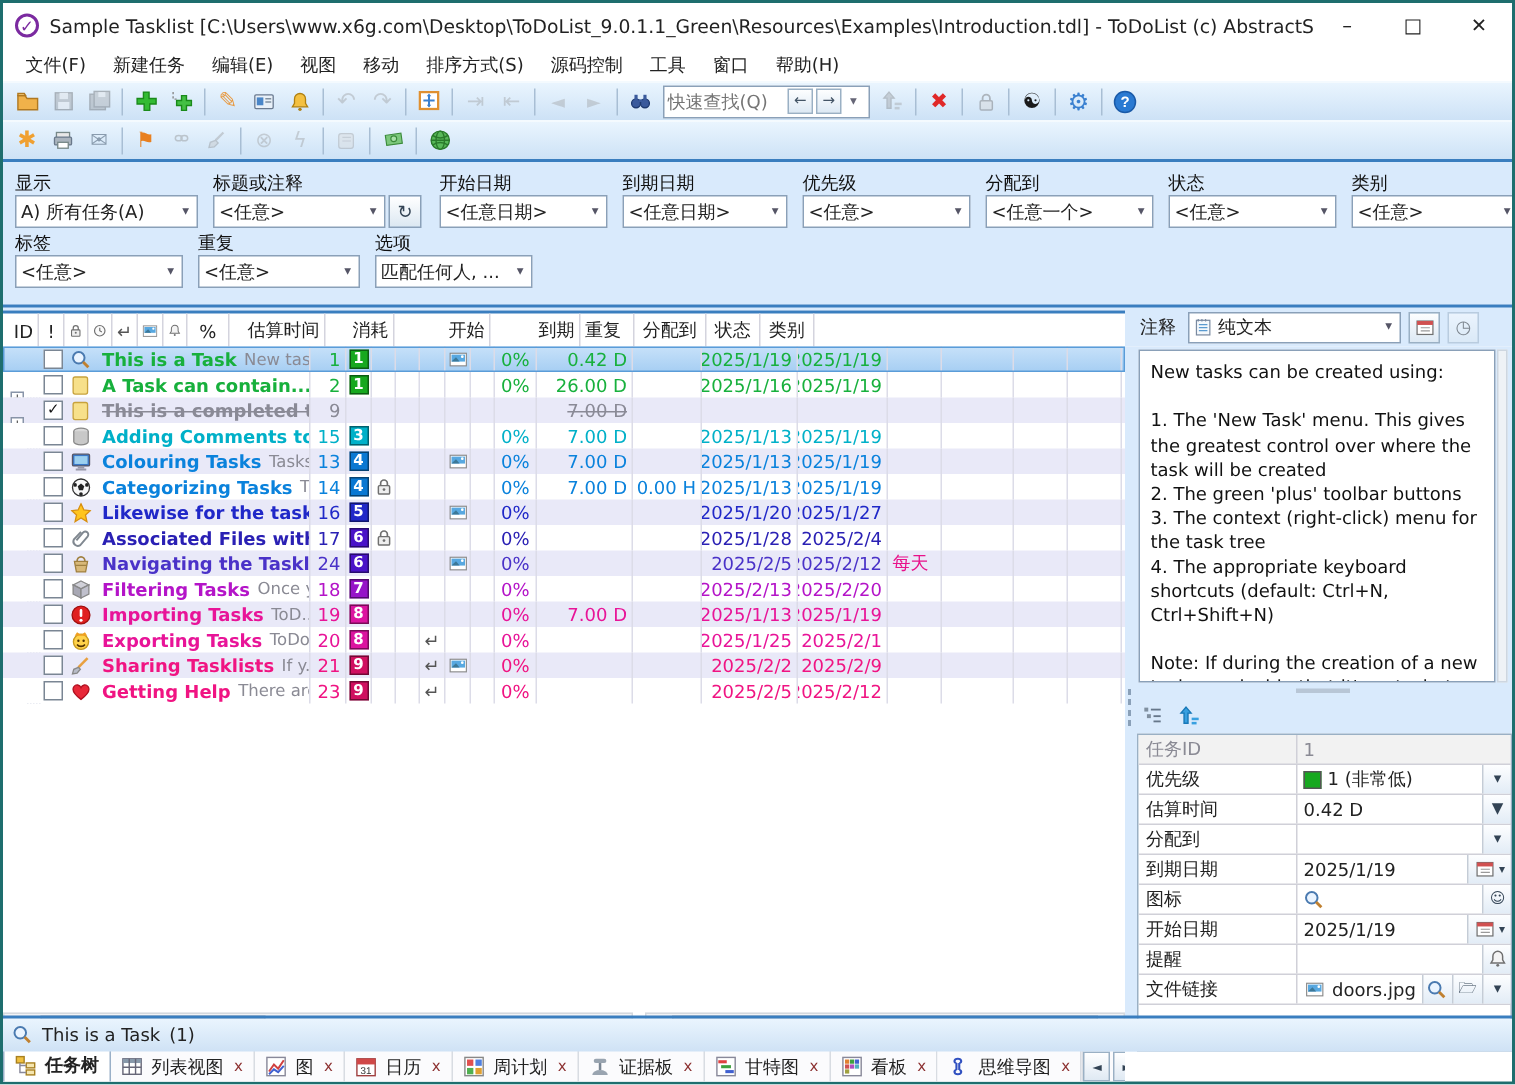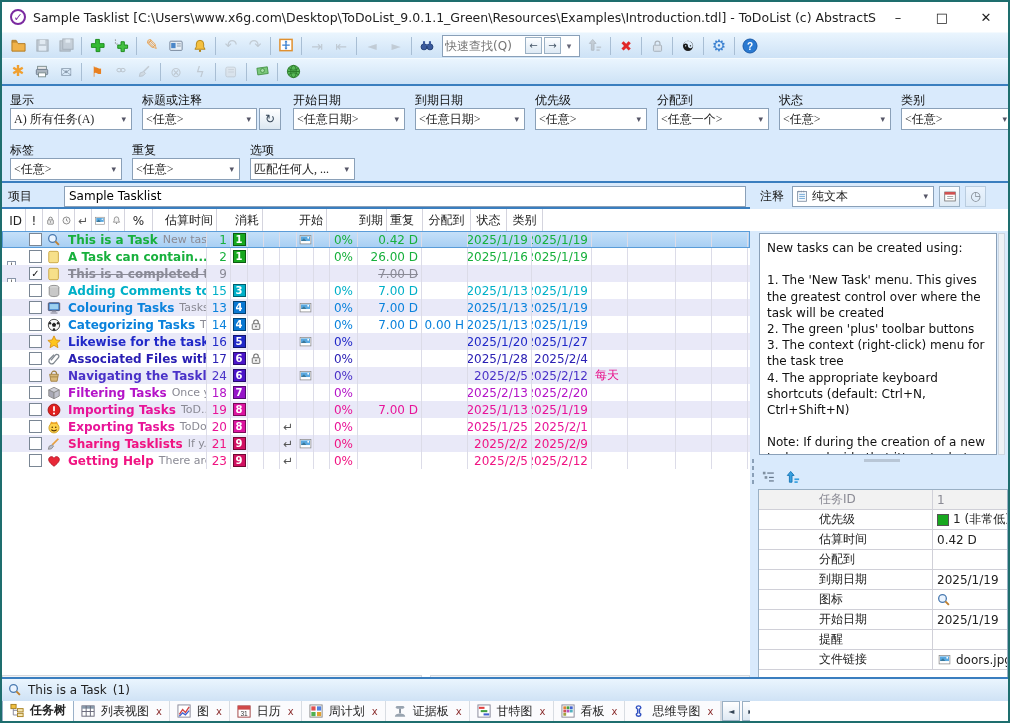--- a/index.html
+++ b/index.html
@@ -23,21 +23,21 @@
   .tbtn .g { line-height:1; }
   .tbtn.dis { opacity:.45; filter:grayscale(.8); }
   .tsep { width:1px; height:18px; background:#a8bed4; margin:0 3px; flex:none; }
   .qfind { display:flex; align-items:center; background:#fff; border:1px solid #8aa0b8; height:22px; padding:1px 2px; margin:0 3px; flex:none;}
   .qfind input { border:none; outline:none; width:78px; height:18px; font-size:12px; color:#777; font-family:inherit; }
   .qbtn { width:17px; height:17px; border:1px solid #9ab0c4; background:linear-gradient(#fdfeff,#dde9f4); display:flex; align-items:center; justify-content:center; font-size:10px; color:#456; margin-left:2px; }
   .qdrop { width:16px; text-align:center; color:#667; font-size:9px; }
 
   
   #filterpanel { height:97px; background:#d9eafc; border-top:2px solid #3a7ebf; padding:6px 0 0 8px; }
-  .frow { display:flex; margin-bottom:12px;font-family:Liberation Serif, serif; }
+  .frow { display:flex; margin-bottom:2px; }
   .filt { margin-right:10px; flex:none; }
   .flabel { height:16px; color:#111; }
   .fbox { height:22px; background:#fff; border:1px solid #8aa0b8; display:flex; align-items:center; padding:0 3px; }
   .fval { flex:1; white-space:nowrap; overflow:hidden; color:#222; }
   .farrow { font-size:9px; color:#556; padding:0 2px; }
   .fref { width:22px; height:22px; border:1px solid #8aa0b8; background:linear-gradient(#fff,#dce8f2); display:flex; align-items:center; justify-content:center; margin-left:2px; color:#345; }
 
   
   #projectrow { height:28px; background:#d9eafc; border-top:2px solid #3a7ebf; display:flex; align-items:center; padding:0 6px; }
   #projlabel { width:56px; }
@@ -79,21 +79,21 @@
   
   #cmbox { position:absolute; left:3px; top:2px; width:238px; height:222px; background:#fff; border:1px solid #8aa0b8; padding:6px 7px; overflow:hidden; white-space:pre-wrap; line-height:1.35; color:#111; }
   #cmsb { position:absolute; left:242px; top:2px; width:7px; height:222px; background:#eef2f6; border:1px solid #cdd6e0; }
   #hgrip { position:absolute; left:108px; top:228px; width:36px; height:3px; background:#b8c6d6; }
   #minibar { position:absolute; left:0; top:234px; width:252px; height:24px; display:flex; align-items:center; gap:10px; padding-left:6px; }
   
   #attrs { position:absolute; left:2px; top:258px; width:250px; height:212px; background:#fff; border:1px solid #9ab0c4; overflow:hidden; display:flex; }
   #agrid { flex:1; }
   .arow { display:flex; height:20px; border-bottom:1px solid #d0d0d8; }
   .arow.ro { background:#f2f2f2; }
-  .alabel { width:130px; border-right:1px solid #d0d0d8; display:flex; align-items:center; padding:0 16px; flex:none;margin-left:44px; }
+  .alabel { width:106px; border-right:1px solid #d0d0d8; display:flex; align-items:center; padding:0 5px; flex:none; }
   .arow.ro .alabel, .arow.ro .aval { color:#8a8a94; }
   .aval { flex:1; display:flex; align-items:center; padding:0 4px; gap:4px; overflow:hidden; white-space:nowrap; }
   .actl { display:flex; flex:none; }
   .abtn { width:20px; height:19px; border-left:1px solid #c4ccd6; background:linear-gradient(#fdfeff,#e2ecf6); display:flex; align-items:center; justify-content:center; font-size:10px; color:#345; }
   .sw { width:12px; height:12px; border:1px solid #555; flex:none; }
   #asb { width:15px; background:#f0f0f4; border-left:1px solid #c8ccd4; display:flex; flex-direction:column; align-items:center; font-size:8px; color:#667; }
 
   
   #hscrolls { position:absolute; left:0; top:444px; width:748px; height:18px; display:flex; }
   .hsb { height:17px; background:#f2f3f5; border:1px solid #d4d8dd; display:flex; align-items:center; }
@@ -121,20 +121,32 @@
 <div id="win">
 
   <div id="titlebar">
     <span id="appicon">✓</span>
     <span id="title">Sample Tasklist [C:\Users\www.x6g.com\Desktop\ToDoList_9.0.1.1_Green\Resources\Examples\Introduction.tdl] - ToDoList (c) AbstractSpoon</span>
     <span class="wbtn">–</span>
     <span class="wbtn">□</span>
     <span class="wbtn">✕</span>
   </div>
 
+  <div id="menubar">
+      <span class="mitem">文件(F)</span>
+      <span class="mitem">新建任务</span>
+      <span class="mitem">编辑(E)</span>
+      <span class="mitem">视图</span>
+      <span class="mitem">移动</span>
+      <span class="mitem">排序方式(S)</span>
+      <span class="mitem">源码控制</span>
+      <span class="mitem">工具</span>
+      <span class="mitem">窗口</span>
+      <span class="mitem">帮助(H)</span>
+    </div>
 
   <div class="toolbar" id="tb1">
       <span class="tbtn">
         <svg width="17" height="15" viewBox="0 0 16 16">
           <path d="M1 4 h5 l1.5 2 H15 v8 H1z" fill="#f0b24a" stroke="#b07820"></path>
           <path d="M1 4 v-1.5 h4.5 l1 1.5z" fill="#f8d080" stroke="#b07820"></path>
         </svg>
       </span>
       <span class="tbtn dis">
         <svg width="15" height="15" viewBox="0 0 16 16">

